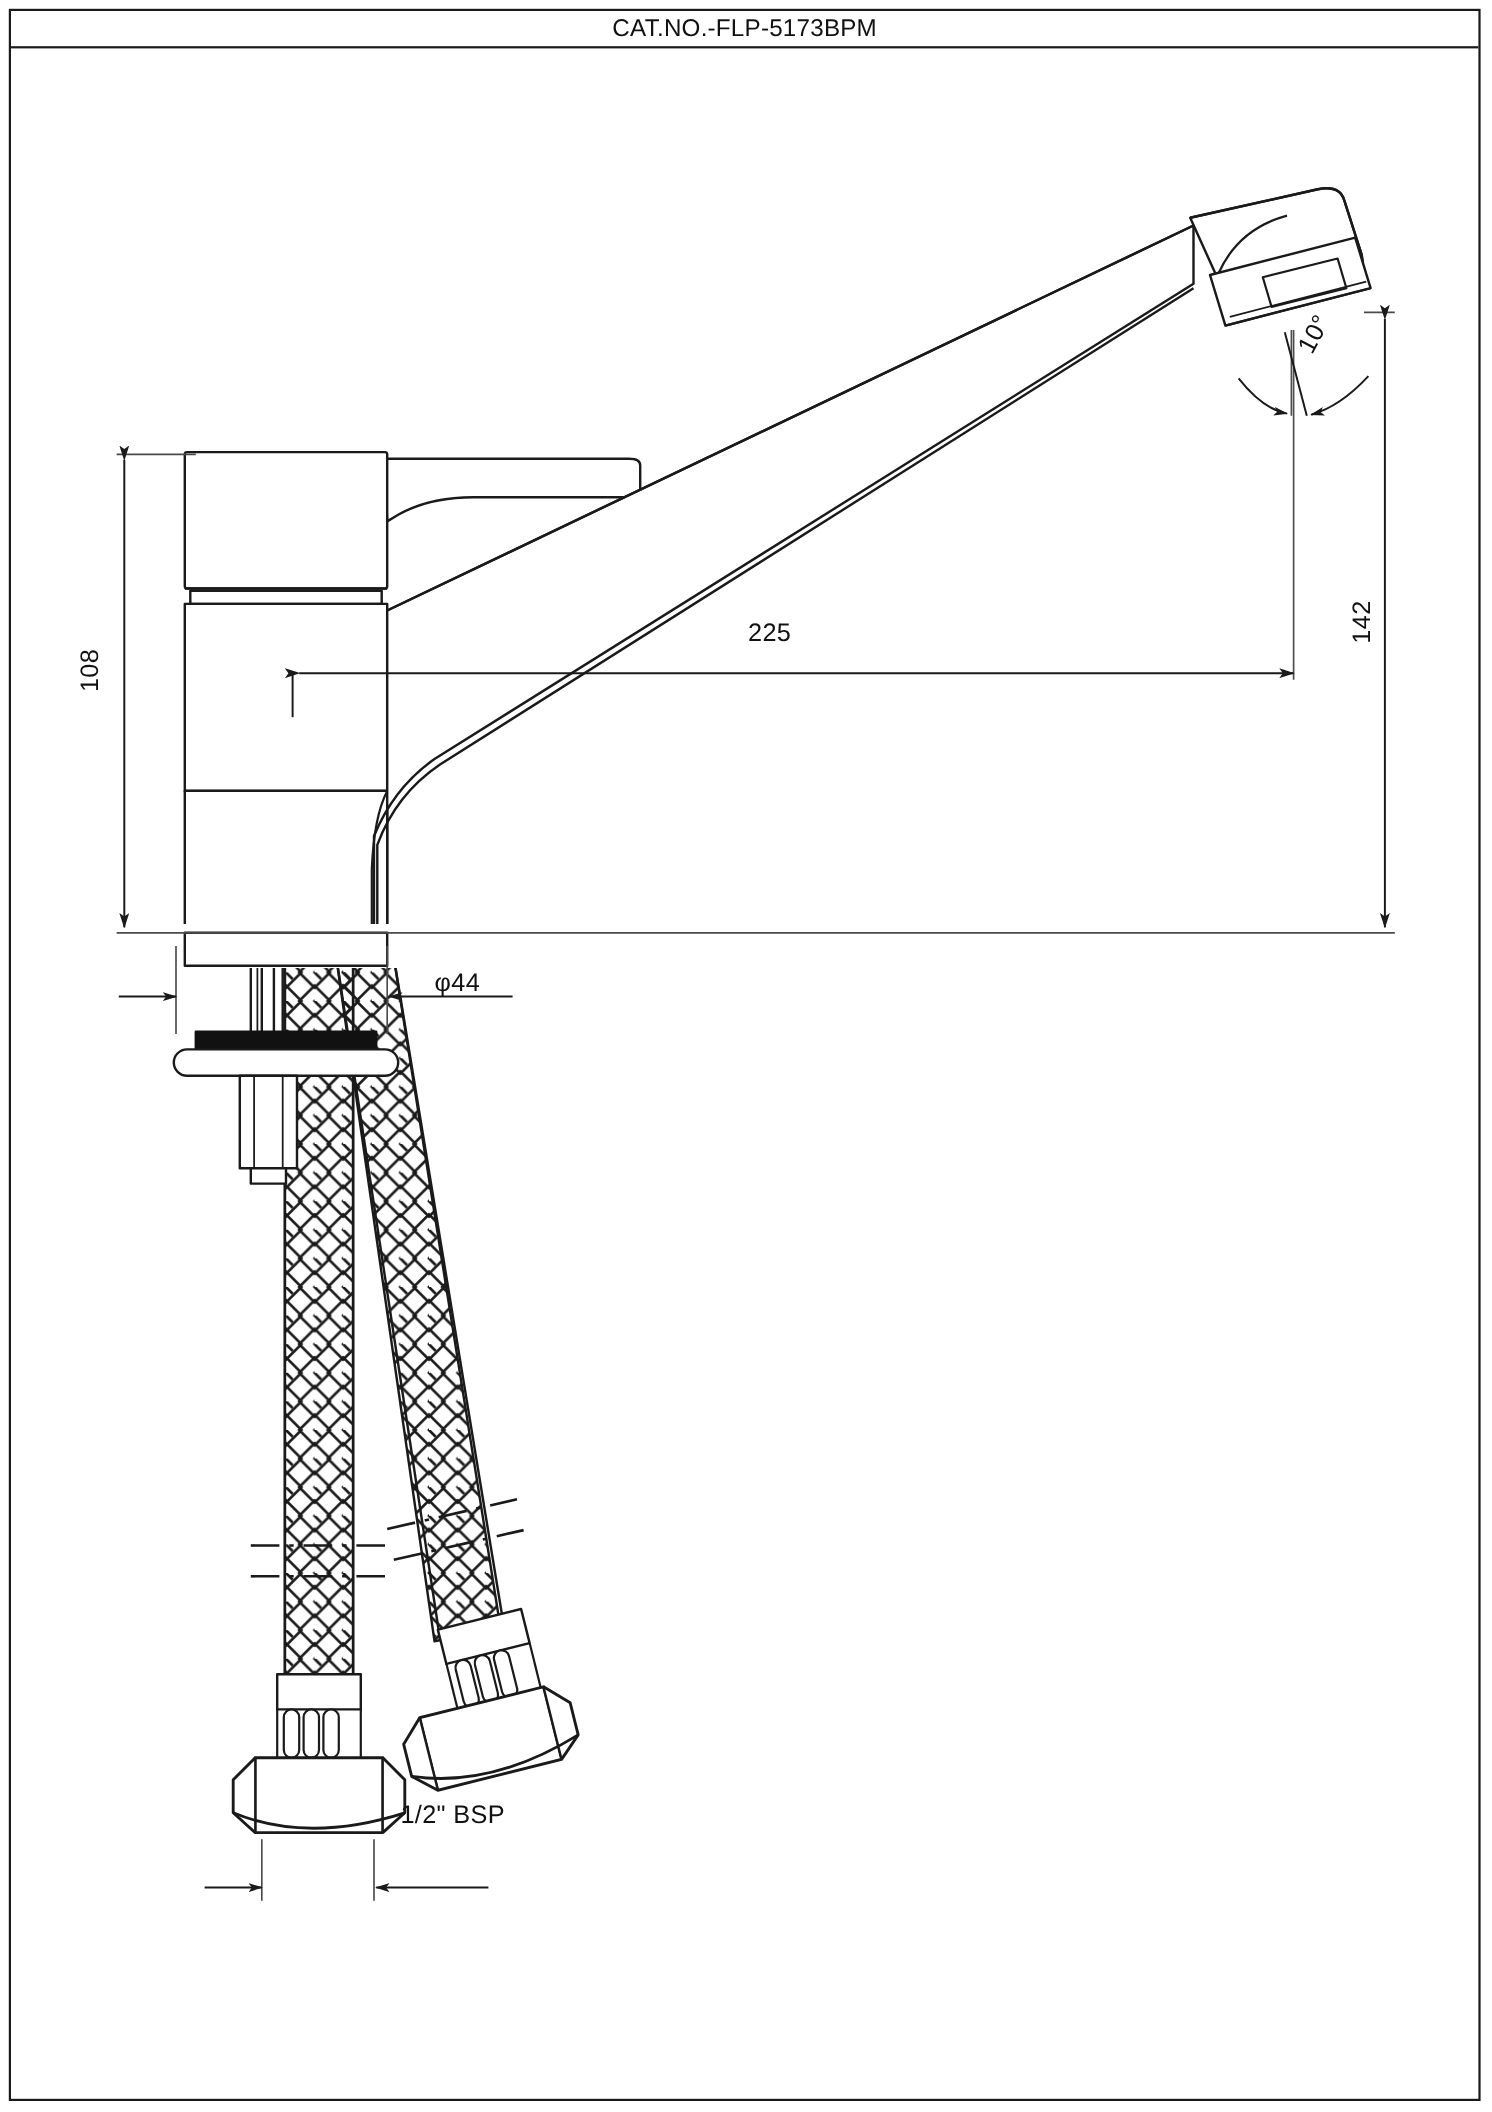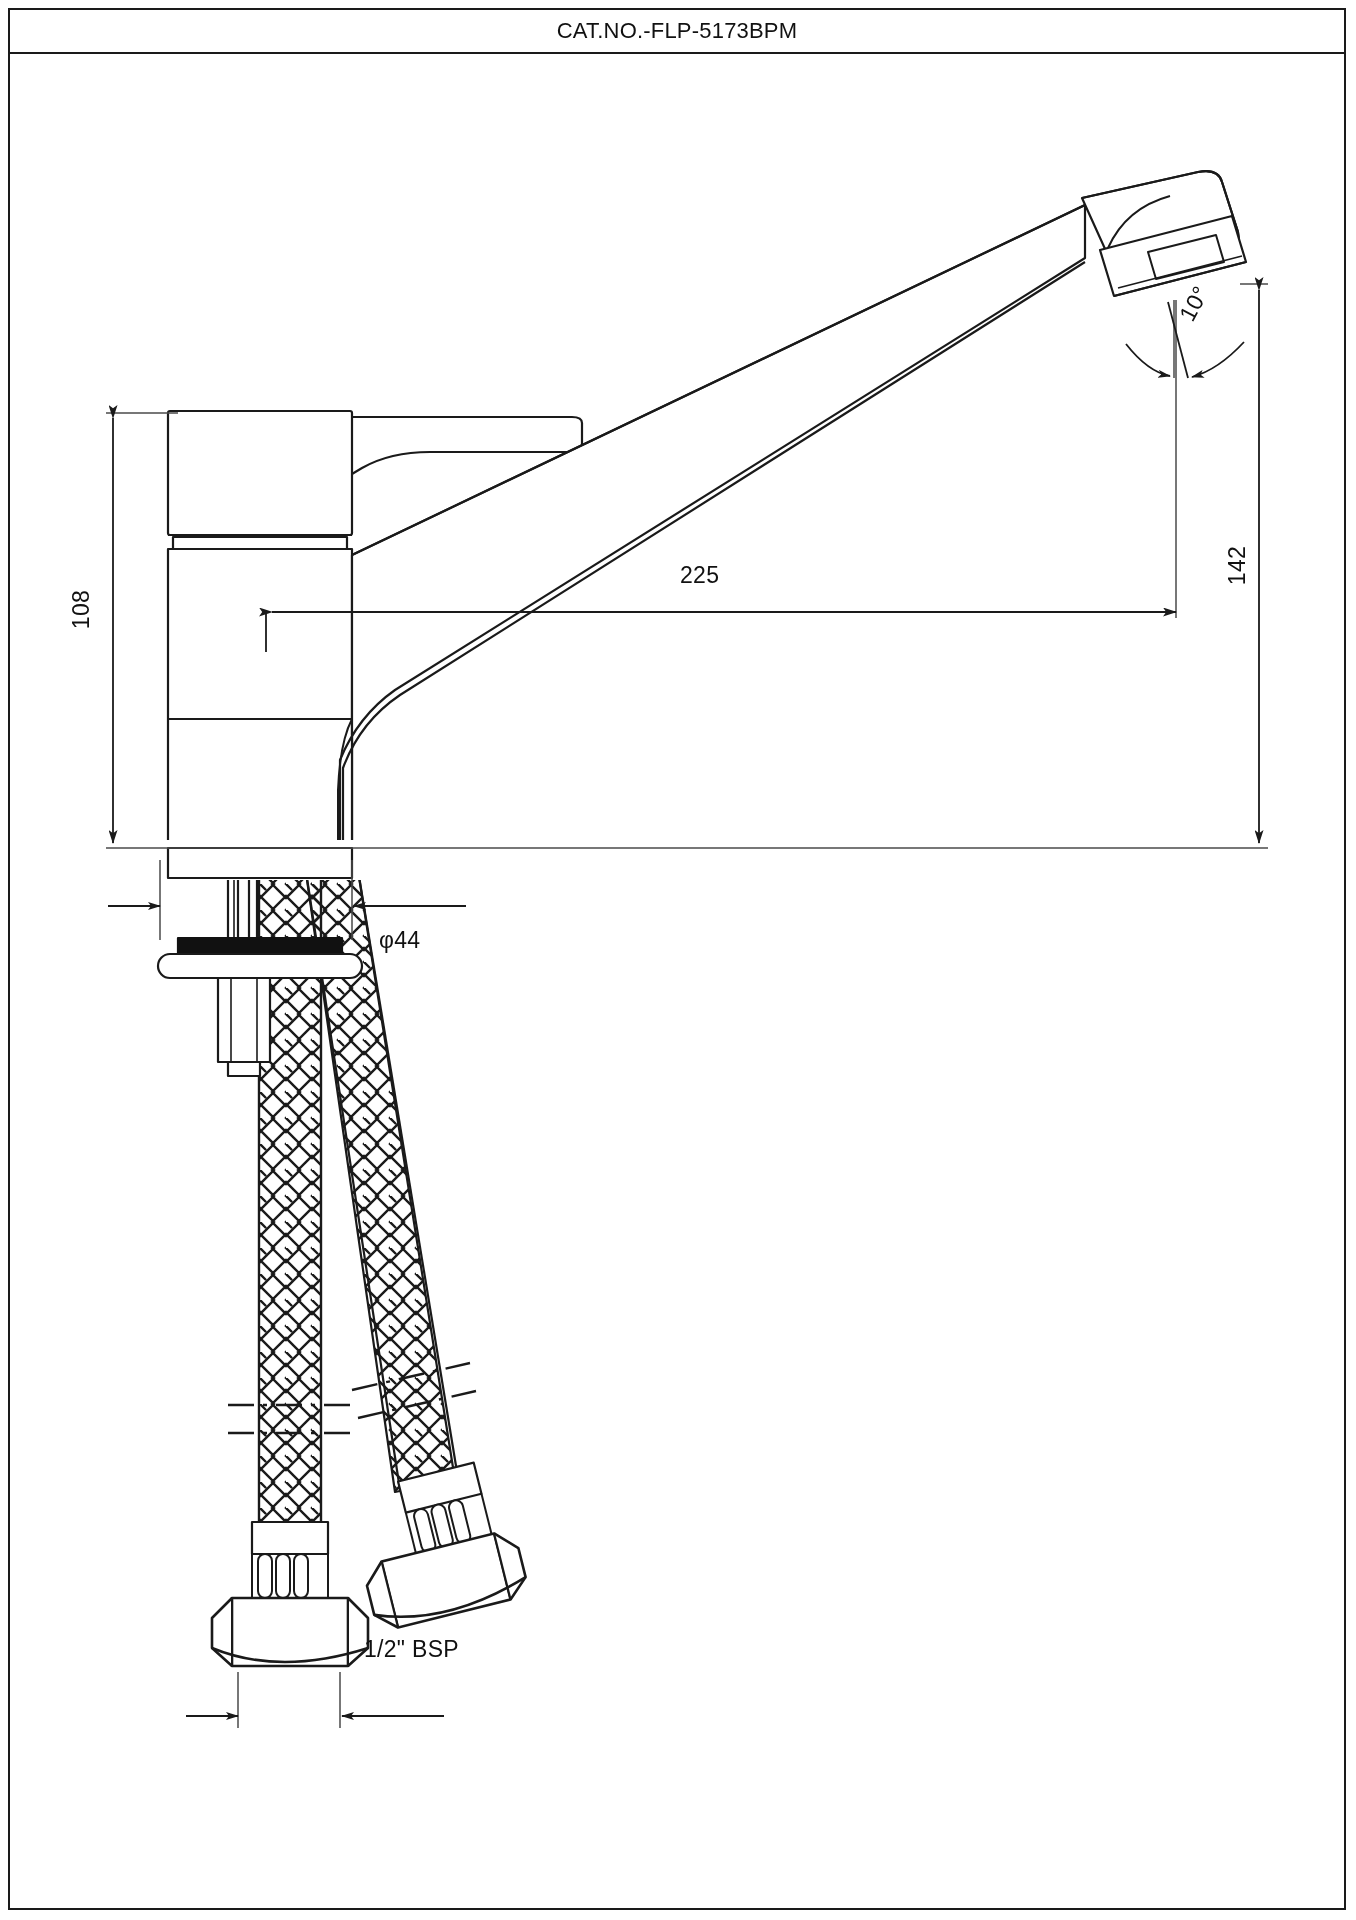--- a/index.html
+++ b/index.html
@@ -11,21 +11,21 @@
   }
   #sheet{position:relative;width:1356px;height:1920px;background:#ffffff;}
   #frame{
     position:absolute;left:8px;top:8px;
     width:1338px;height:1902px;
     border:2px solid #1a1a1a;
     box-sizing:border-box;
   }
   #titlebar{
     position:absolute;left:10px;top:10px;
-    width:1334px;height:44px;
+    width:1334px;height:34px;
     border-bottom:2px solid #1a1a1a;
     box-sizing:border-box;
     display:flex;align-items:center;justify-content:center;
   }
   #title-text{
     font-size:22px;letter-spacing:.2px;color:#111;
     font-family:"Liberation Sans", sans-serif;
     white-space:nowrap;
   }
   svg#dwg{position:absolute;left:0;top:0;width:1356px;height:1920px;}
@@ -257,19 +257,19 @@
 
     </g>
   </svg>
 
   <div class="lbl rot" style="left:62px;top:596px;">108</div>
 
   <div class="lbl" style="left:680px;top:562px;">225</div>
 
   <div class="lbl rot" style="left:1218px;top:552px;">142</div>
 
-  <div class="lbl" style="left:379px;top:880px;margin-top:47px;">φ44</div>
+  <div class="lbl" style="left:395px;top:880px;">φ44</div>
 
   <div class="lbl" style="left:1186px;top:306px;transform:rotate(-62deg);transform-origin:0 50%;">10°</div>
 
   <div class="lbl" style="left:364px;top:1636px;">1/2" BSP</div>
 
 </div>
 
 </body></html>

